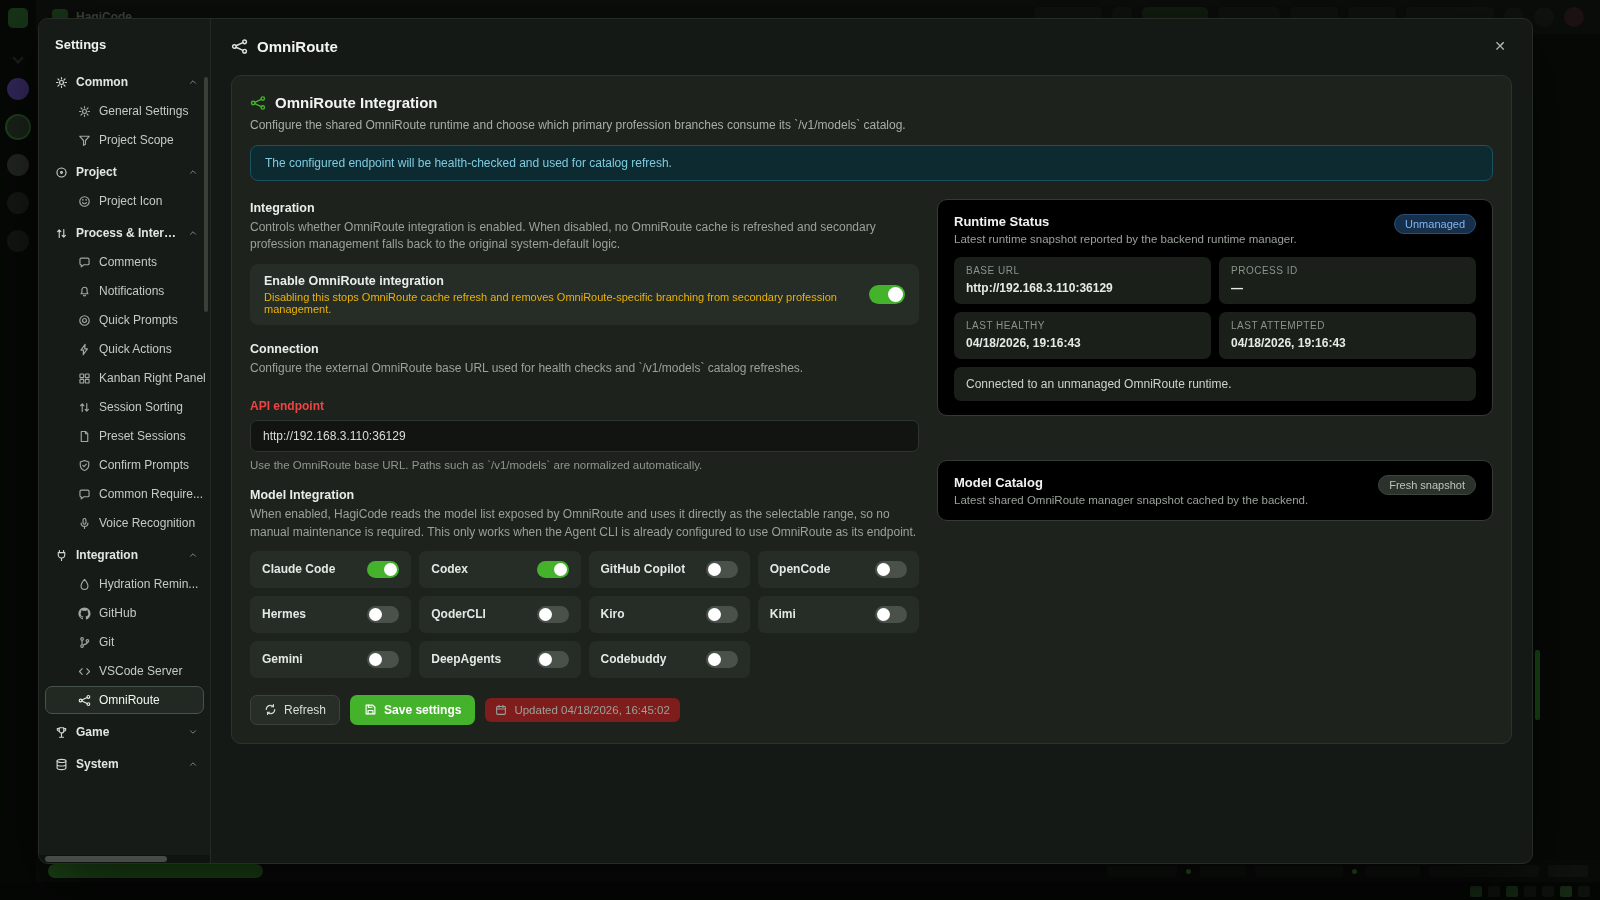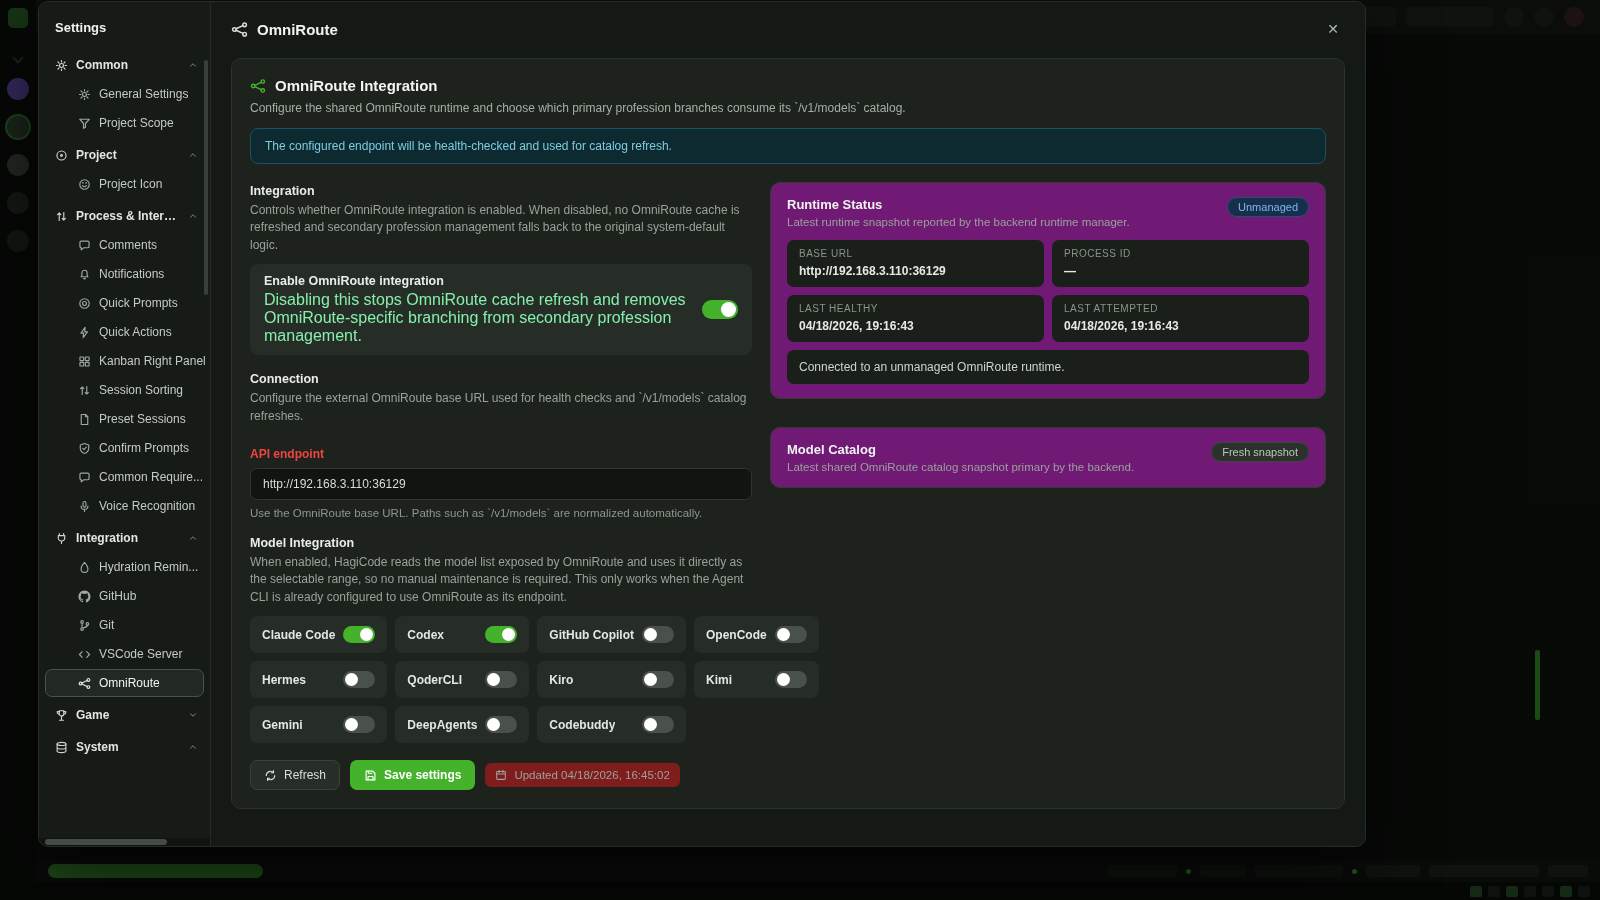--- a/index.html
+++ b/index.html
@@ -33,21 +33,21 @@
   .bg-taskbar { position: absolute; left: 0; right: 0; bottom: 0; height: 18px; background: #070907; display: flex; align-items: center; gap: 6px; padding: 0 10px; justify-content: flex-end; z-index: 1; }
   .tb-block { width: 12px; height: 11px; border-radius: 2px; background: #1b221b; }
   .tb-block.g { background: #2c572c; }
   .bg-green-strip { position: absolute; right: 60px; bottom: 180px; width: 5px; height: 70px; background: #37a02b; border-radius: 2px; z-index: 1; }
 
   
   .overlay { position: absolute; inset: 0; background: rgba(4, 6, 4, 0.55); z-index: 5; }
 
   
   .modal {
-    position: absolute; left: 38px; top: 1px; width: 1328px; height: 846px;
+    position: absolute; left: 38px; top: 18px; width: 1495px; height: 846px;
     background: #151915; border: 1px solid #262b26; border-radius: 10px;
     display: flex; overflow: hidden; z-index: 10;
     box-shadow: 0 24px 70px rgba(0,0,0,.65);
   }
 
   
   .sidebar { position: relative; width: 172px; flex: none; background: #171b17; border-right: 1px solid #242924; padding: 12px 0 14px; overflow: hidden; }
   .sidebar-title { font-size: 13px; font-weight: 700; color: #eef2ee; padding: 6px 16px 12px; }
   .group-header { display: flex; align-items: center; gap: 8px; padding: 7px 12px 7px 16px; color: #e2e6e2; font-weight: 700; font-size: 12px; cursor: pointer; margin-top: 4px; white-space: nowrap; }
   .group-header .icon { width: 13px; height: 13px; color: #cfd5cf; }
@@ -80,21 +80,21 @@
   .col-left { flex: 1; min-width: 0; }
   .col-right { width: 556px; flex: none; }
 
   .sec-title { font-size: 12.5px; font-weight: 700; color: #e9ede9; }
   .sec-desc { margin-top: 4px; color: #99a199; font-size: 12px; line-height: 1.45; }
   .sec { margin-top: 17px; }
   .sec:first-child { margin-top: 2px; }
 
   .toggle-panel { margin-top: 10px; background: #262c26; border-radius: 8px; padding: 10px 14px; display: flex; align-items: center; gap: 14px; }
   .toggle-panel .tp-label { font-size: 12.5px; font-weight: 700; color: #e9ede9; }
-  .toggle-panel .tp-desc { font-size: 16px; color: #86efac; margin-top: 3px; }
+  .toggle-panel .tp-desc { font-size: 11px; color: #eab308; margin-top: 3px; }
 
   .switch { position: relative; width: 36px; height: 19px; border-radius: 10px; background: #4a514a; flex: none; cursor: pointer; margin-left: auto; }
   .switch .knob { position: absolute; top: 2px; left: 2px; width: 15px; height: 15px; border-radius: 50%; background: #ffffff; }
   .switch.on { background: var(--accent, #45b22c); }
   .switch.on .knob { left: 19px; }
   .switch.small { width: 32px; height: 17px; }
   .switch.small .knob { width: 13px; height: 13px; }
   .switch.small.on .knob { left: 17px; }
 
   .field-label { margin-top: 22px; font-size: 12px; font-weight: 600; color: #ef4444; }
@@ -106,22 +106,22 @@
   .model-cell .mlabel { font-size: 12px; font-weight: 700; color: #e4e8e4; white-space: nowrap; overflow: hidden; text-overflow: ellipsis; }
 
   .footer-row { display: flex; align-items: center; gap: 10px; margin-top: 17px; }
   .btn { display: inline-flex; align-items: center; gap: 7px; border-radius: 7px; padding: 7px 13px; font-size: 12px; cursor: pointer; border: 1px solid transparent; font-family: "Liberation Sans", sans-serif; }
   .btn .icon { width: 13px; height: 13px; }
   .btn-secondary { background: #272d27; border-color: #3b423b; color: #d9ded9; }
   .btn-primary { background: var(--accent, #45b22c); color: #ffffff; font-weight: 700; }
   .updated-chip { display: inline-flex; align-items: center; gap: 7px; color: #99a199; font-size: 11.5px; background: #7f1d1d; border-radius: 6px; padding: 6px 10px; }
   .updated-chip .icon { width: 12px; height: 12px; }
 
-  .status-card { background: #701a75; border: 1px solid #343a34; border-radius: 10px; padding: 14px 16px; }
-  .status-card + .status-card { margin-top: 28px; }
+  .status-card { background: #000000; border: 1px solid #343a34; border-radius: 10px; padding: 14px 16px; }
+  .status-card + .status-card { margin-top: 44px; }
   .status-head { display: flex; align-items: flex-start; gap: 10px; }
   .status-title { font-size: 13px; font-weight: 700; color: #f0f3f0; }
   .status-desc { font-size: 11.5px; color: #99a199; margin-top: 4px; }
   .badge { margin-left: auto; flex: none; font-size: 11px; border-radius: 999px; padding: 3px 10px; white-space: nowrap; }
   .badge-blue { color: var(--badge-blue, #82b4f0); background: #16304c; border: 1px solid #2b4d76; }
   .badge-gray { color: #bcc4bc; background: #2b312b; border: 1px solid #3e453e; }
   .fields-grid { display: grid; grid-template-columns: 1fr 1fr; gap: 8px; margin-top: 12px; }
   .field-box { background: #1a1f1a; border-radius: 7px; padding: 8px 12px; min-height: 47px; }
   .field-box .flabel { font-size: 10px; letter-spacing: .5px; color: #8b938b; text-transform: uppercase; }
   .field-box .fvalue { font-size: 12px; color: #e5eae5; margin-top: 5px; font-weight: 600; }
@@ -624,21 +624,21 @@
                     <div class="fvalue">04/18/2026, 19:16:43</div>
                   </div>
                 </div>
               <div class="status-msg">Connected to an unmanaged OmniRoute runtime.</div>
             </div>
 
             <div class="status-card">
               <div class="status-head">
                 <div>
                   <div class="status-title">Model Catalog</div>
-                  <div class="status-desc">Latest shared OmniRoute catalog snapshot primary by the backend.</div>
+                  <div class="status-desc">Latest shared OmniRoute manager snapshot cached by the backend.</div>
                 </div>
                 <span class="badge badge-gray">Fresh snapshot</span>
               </div>
             </div>
           </div>
 
         </div>
       </div>
     </div>
   </section>

